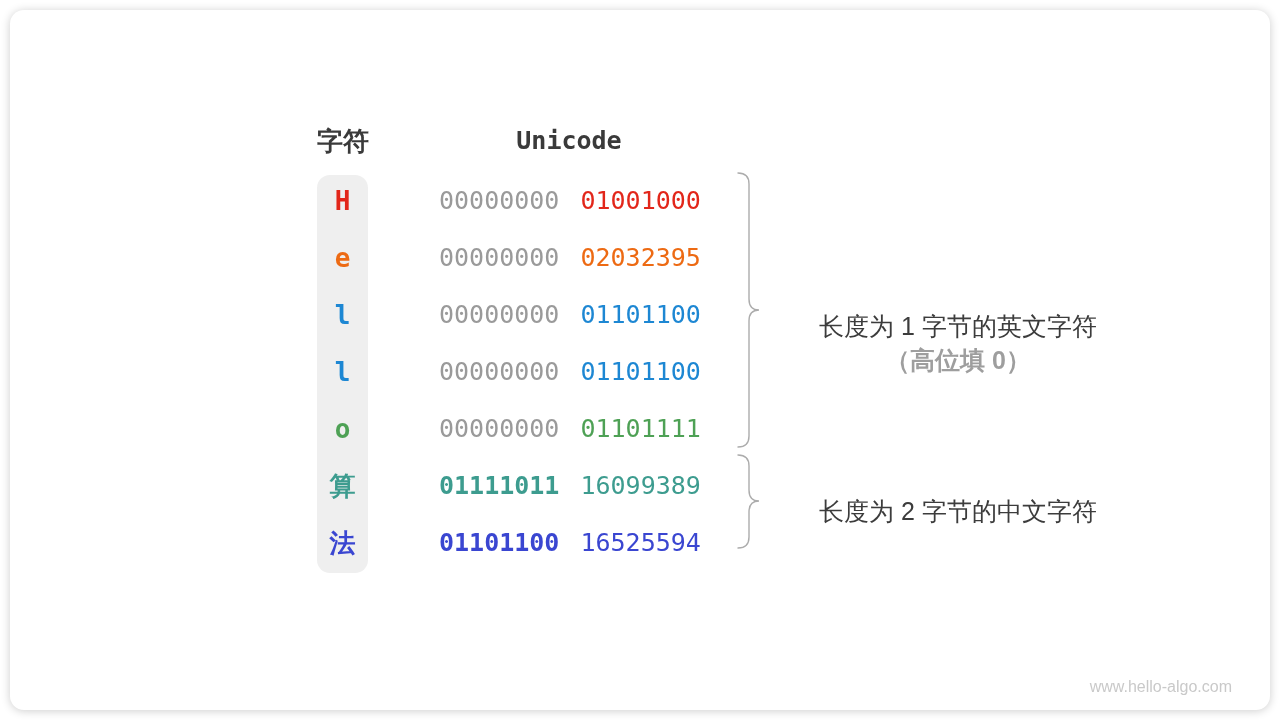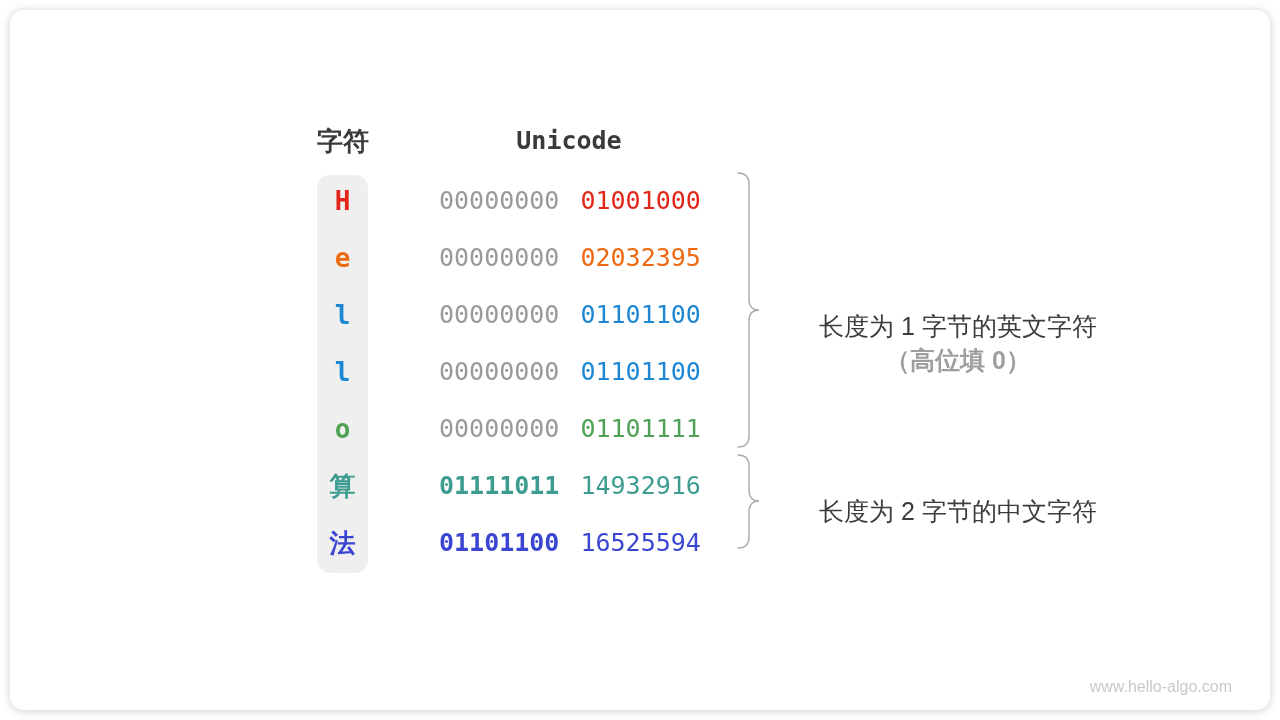--- a/index.html
+++ b/index.html
@@ -85,21 +85,21 @@
     <div class="row" style="top:345px">
       <div class="char-cell" style="color: rgb(29, 135, 211);">l</div>
       <div class="binary"><span class="byte1">00000000</span><span class="byte2" style="color: rgb(29, 135, 211);">01101100</span></div>
     </div>
     <div class="row" style="top:402px">
       <div class="char-cell" style="color: rgb(78, 161, 85);">o</div>
       <div class="binary"><span class="byte1">00000000</span><span class="byte2" style="color: rgb(78, 161, 85);">01101111</span></div>
     </div>
     <div class="row" style="top:459px">
       <div class="char-cell" style="color: rgb(61, 156, 143);">算</div>
-      <div class="binary"><span class="byte1 colored" style="color: rgb(61, 156, 143);">01111011</span><span class="byte2" style="color: rgb(61, 156, 143);">14932916</span></div>
+      <div class="binary"><span class="byte1 colored" style="color: rgb(61, 156, 143);">01111011</span><span class="byte2" style="color: rgb(61, 156, 143);">16099389</span></div>
     </div>
     <div class="row" style="top:516px">
       <div class="char-cell" style="color: rgb(58, 70, 209);">法</div>
       <div class="binary"><span class="byte1 colored" style="color: rgb(58, 70, 209);">01101100</span><span class="byte2" style="color: rgb(58, 70, 209);">16525594</span></div>
     </div>
 
     <svg class="braces" viewBox="0 0 1280 720" xmlns="http://www.w3.org/2000/svg">
       <path d="M 728 163 Q 739 163 739 174 L 739 289 Q 739 300 749 300 Q 739 300 739 311 L 739 426 Q 739 437 728 437"></path>
       <path d="M 728 445 Q 739 445 739 456 L 739 480 Q 739 491 749 491 Q 739 491 739 502 L 739 527 Q 739 538 728 538"></path>
     </svg>

